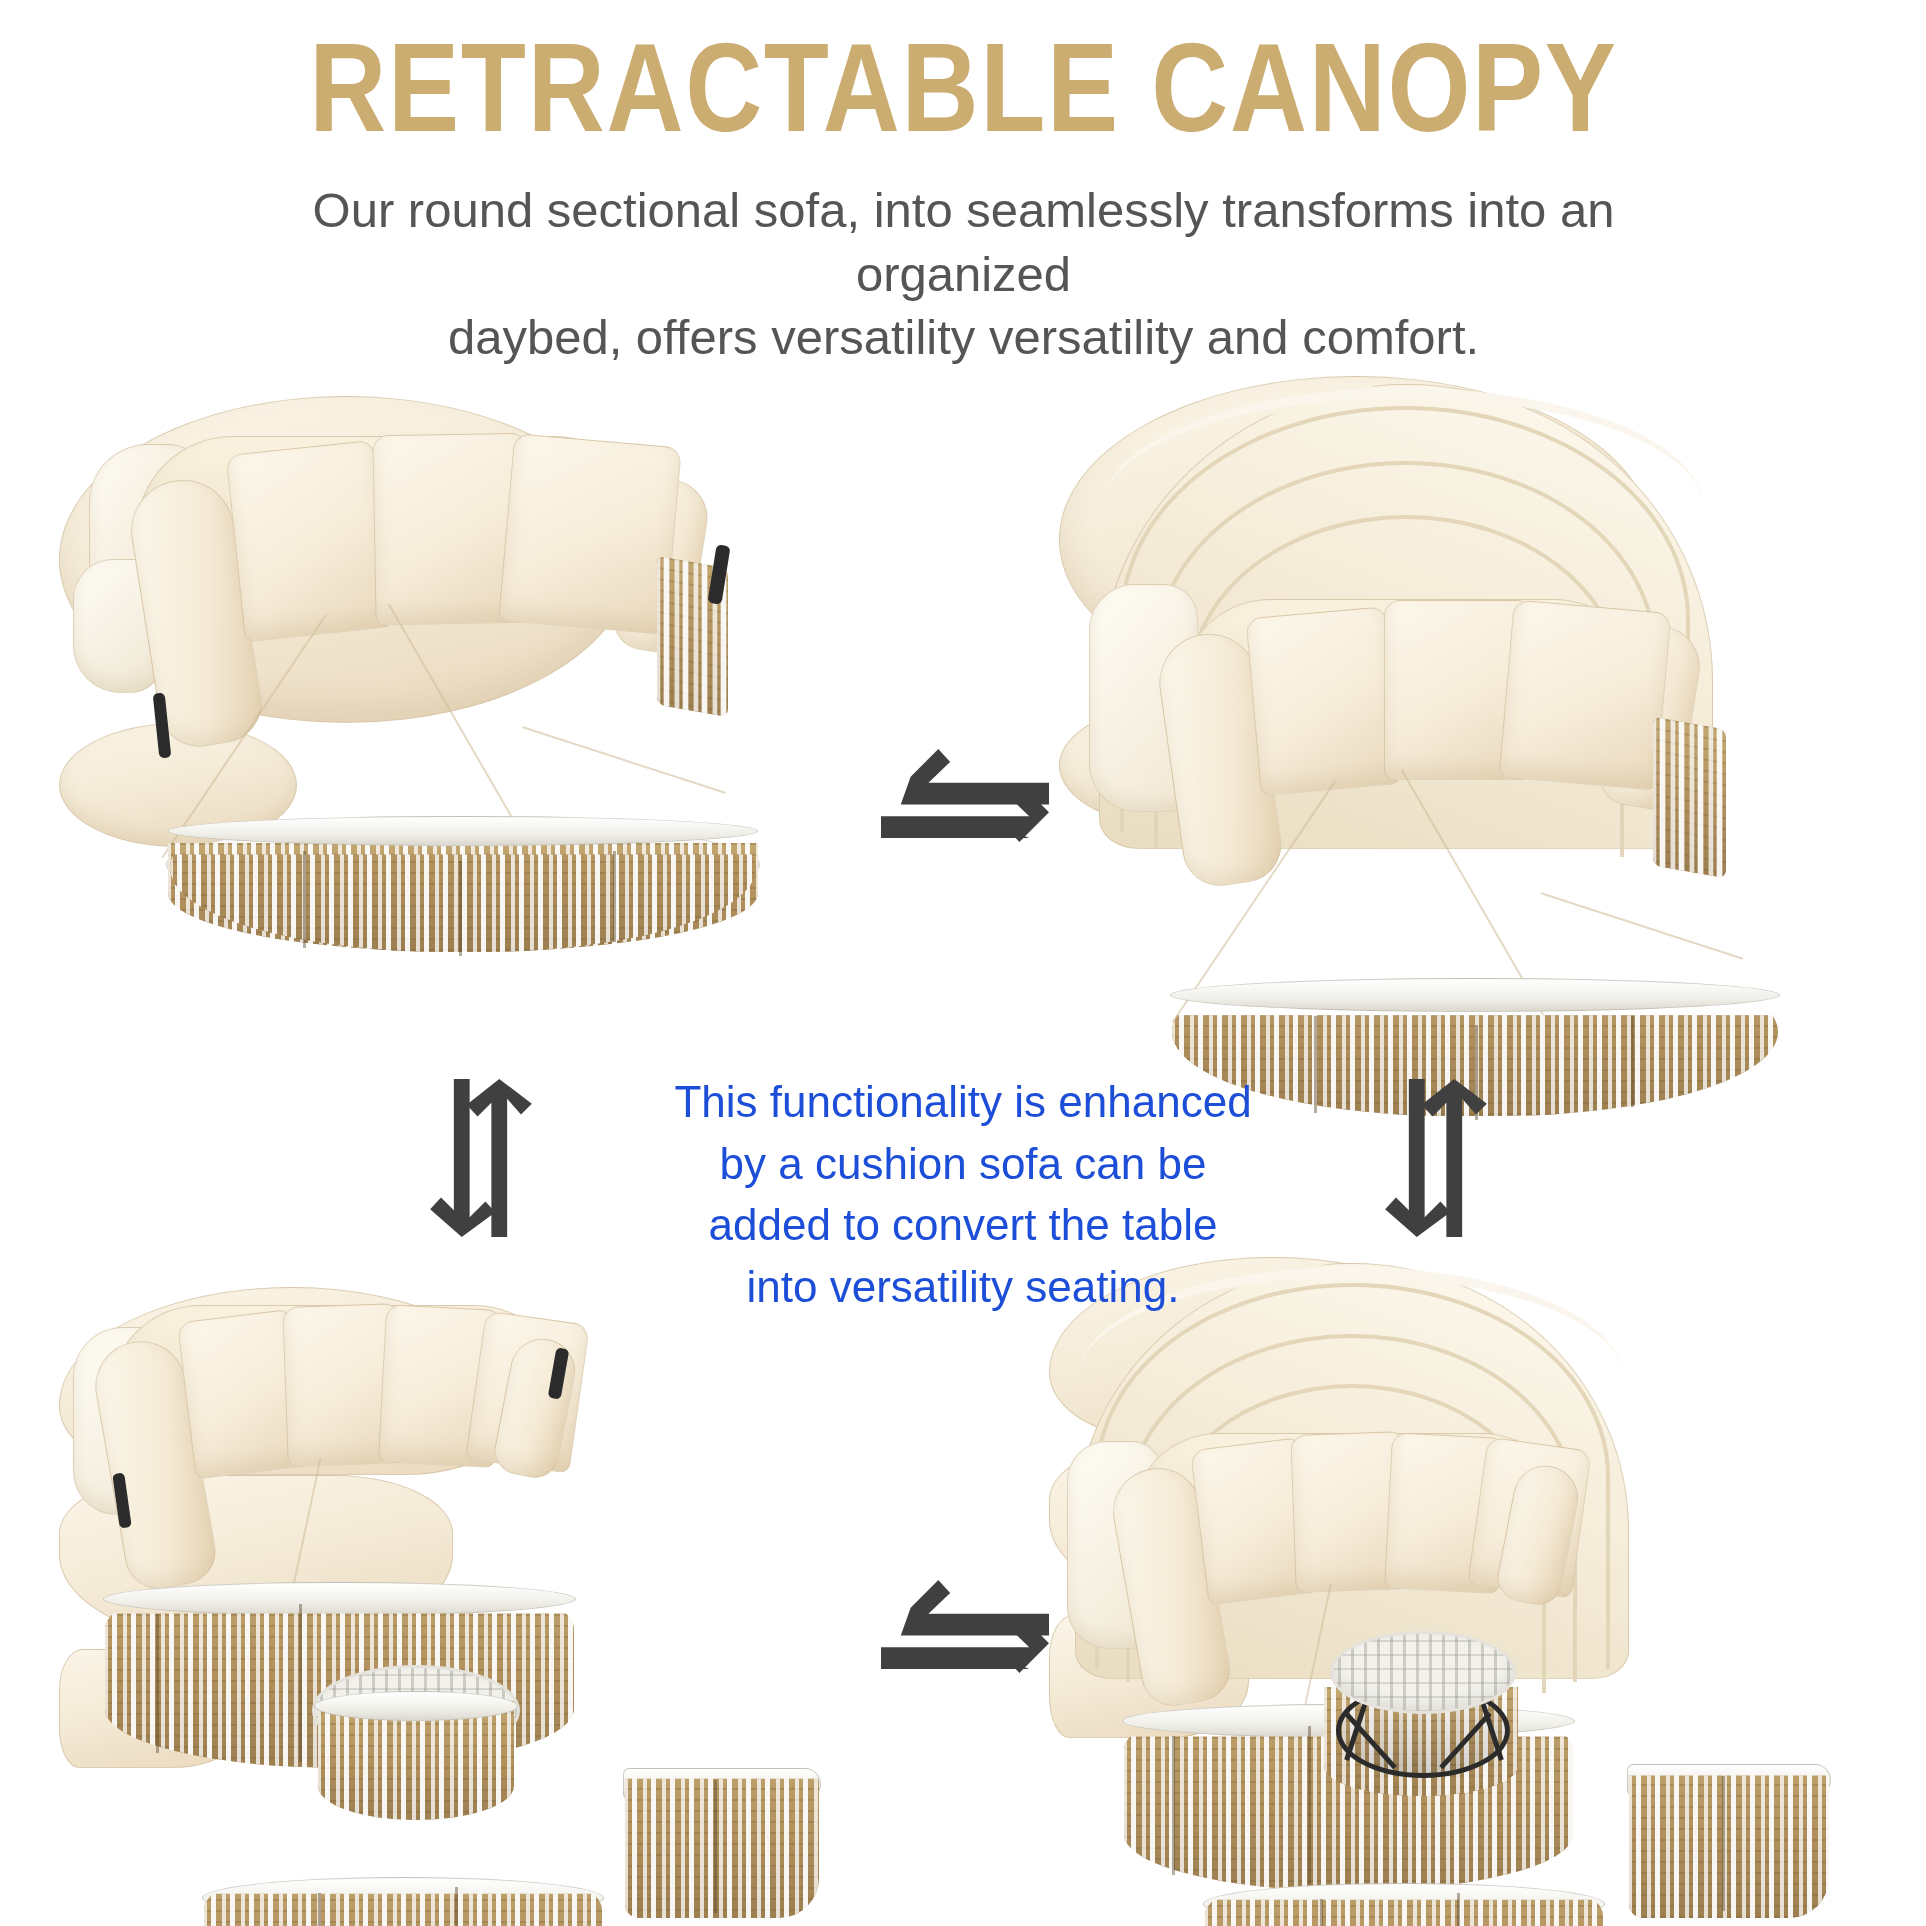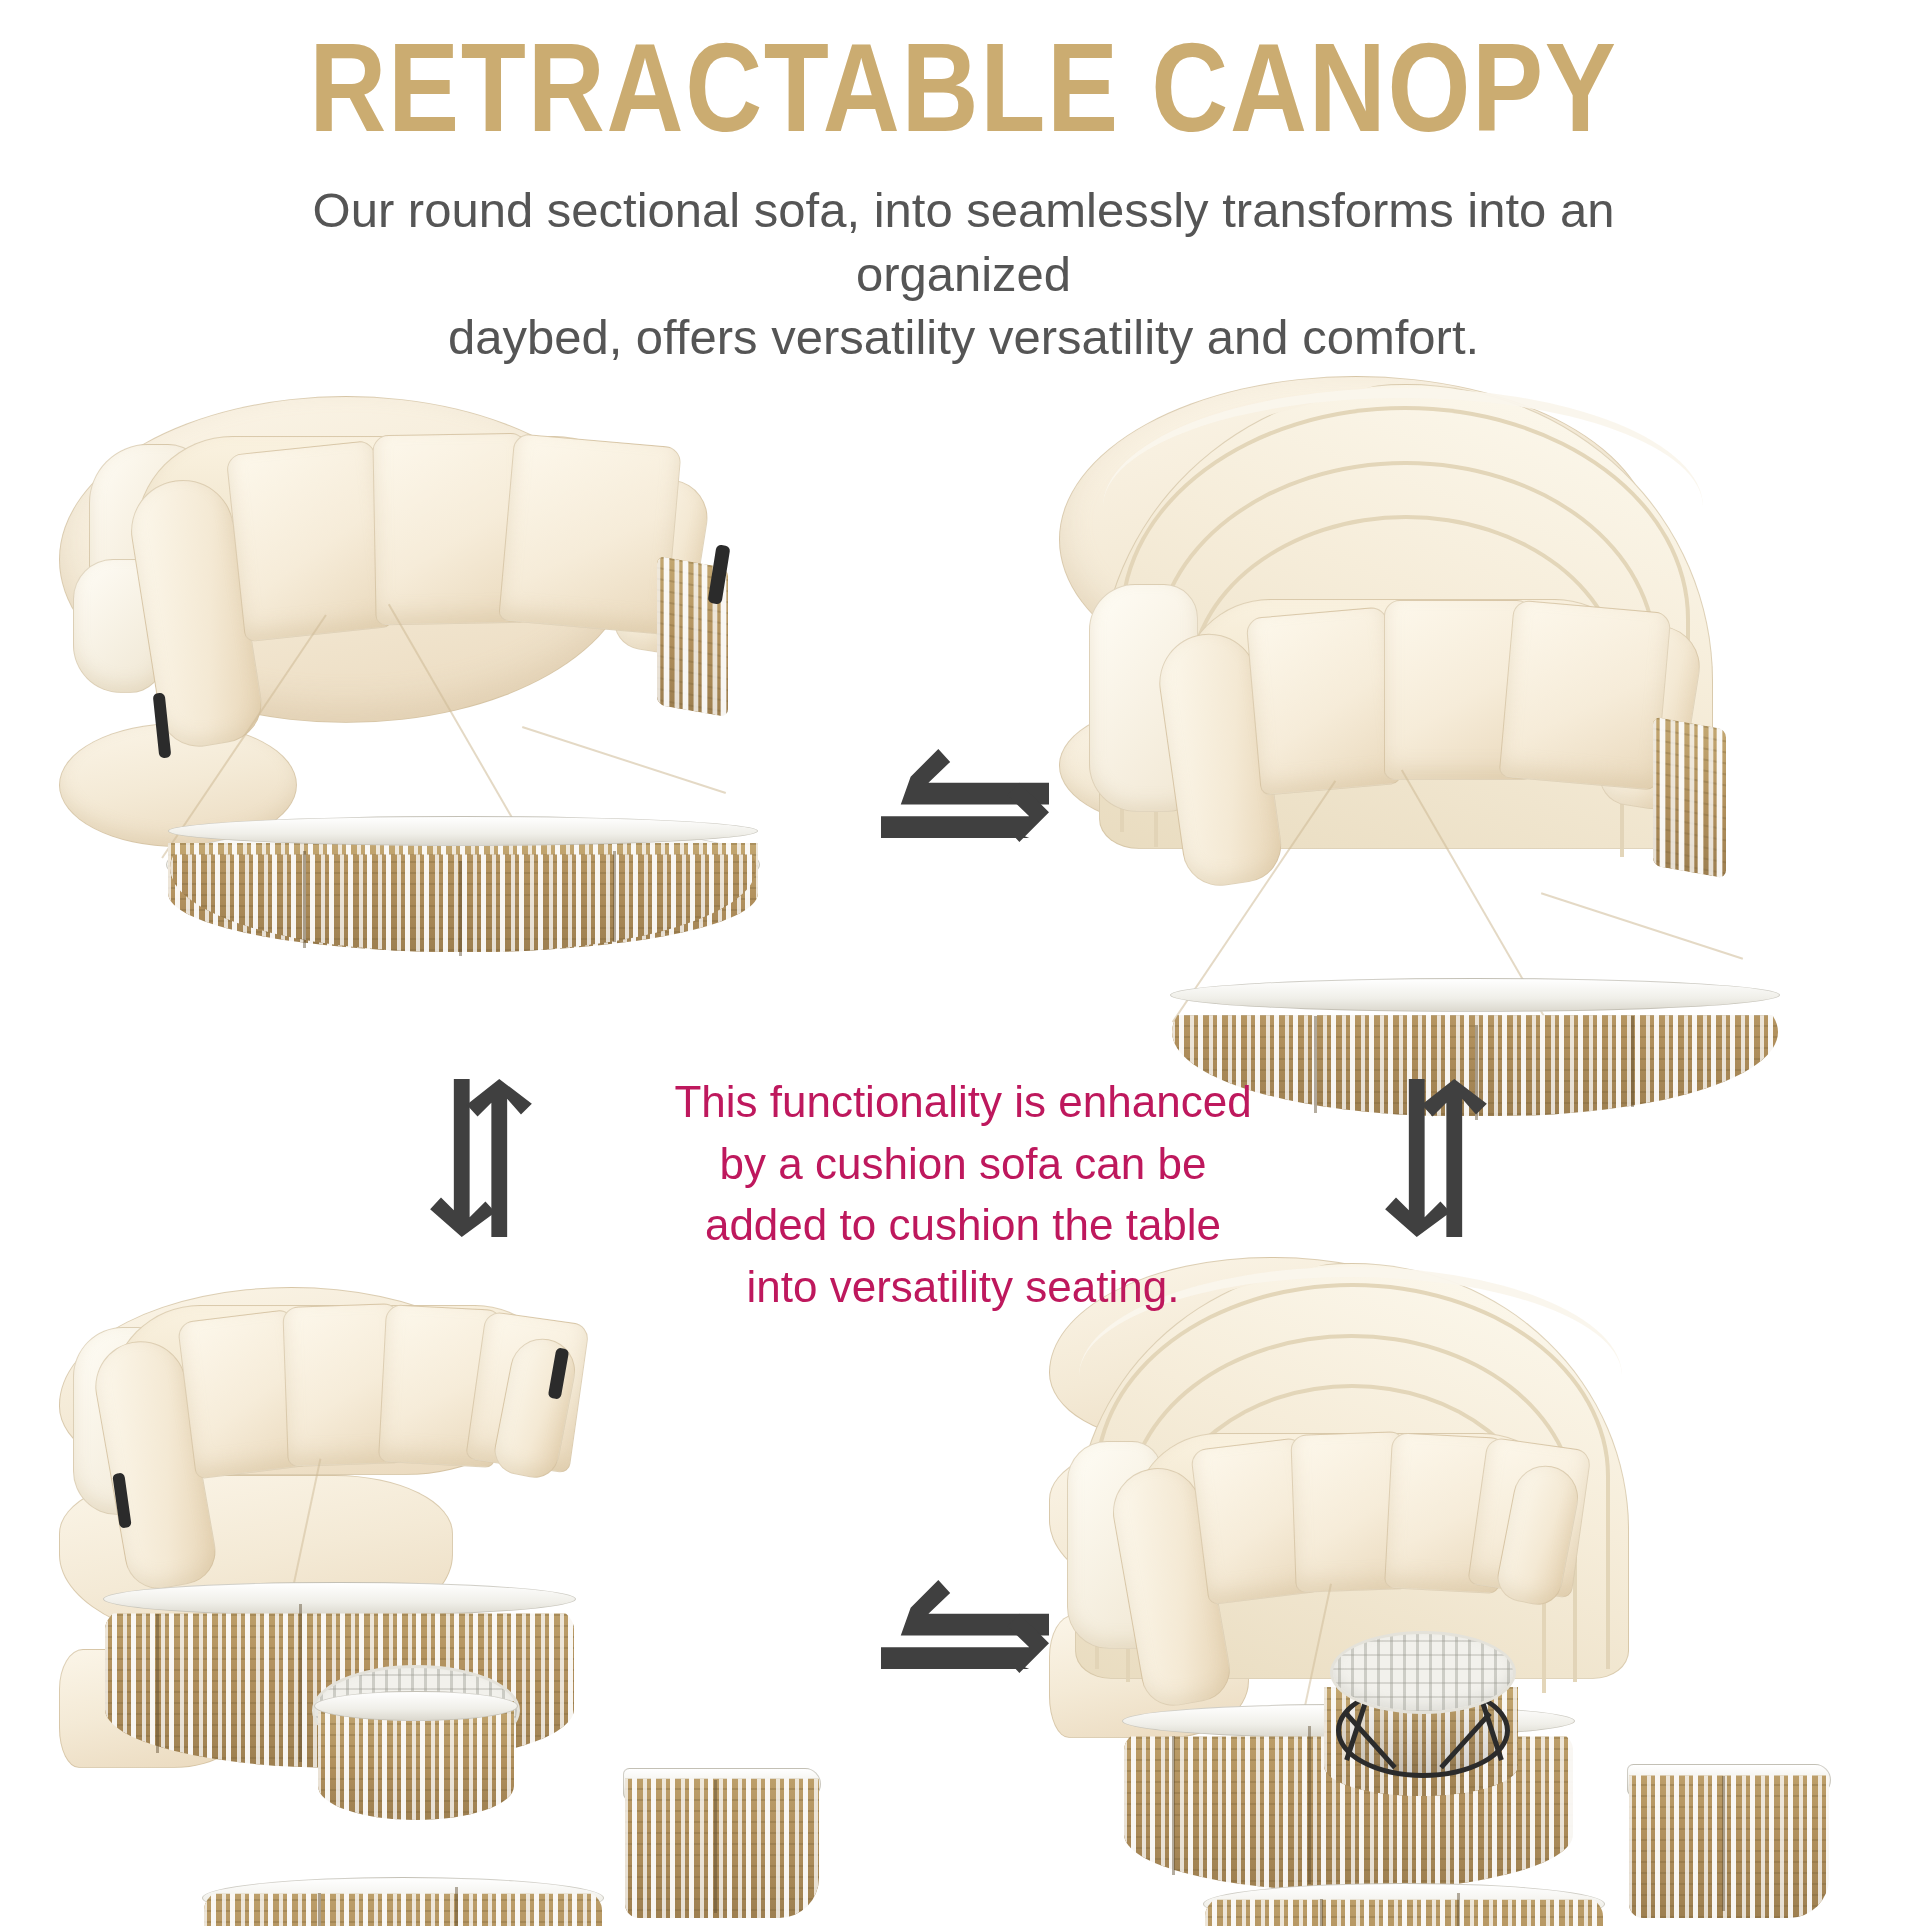--- a/index.html
+++ b/index.html
@@ -101,21 +101,21 @@
   #arrow-h-bottom { left: 881px;  top: 1566px; width: 168px; height: 129px; }
   #arrow-v-left   { left: 426px;  top: 1079px; width: 109px; height: 158px; }
   #arrow-v-right  { left: 1381px; top: 1079px; width: 109px; height: 158px; }
 
   
   #center-caption {
     position: absolute;
     left: 567px; top: 1071px;
     width: 792px;
     text-align: center;
-    color: #be185d;
+    color: #1d4ed8;
     font-size: 44px;
     line-height: 1.40;
   }
   #center-caption div { white-space: nowrap; }
   .pillow {
     position: absolute;
     background: linear-gradient(150deg,#fdf8ec 0%,#f6ecd9 55%,#e9d8bb 100%);
     border: 1px solid rgba(198,178,142,0.5);
     border-radius: 16px 16px 10px 10px;
     box-shadow: inset 0 -10px 18px rgba(205,185,150,0.35);
@@ -389,16 +389,16 @@
     <g fill="#404040">
       <polygon points="28,0 44,0 44,140 60,124 70,135 36,160 4,132 15,120 28,133"></polygon>
       <polygon points="66,160 82,160 82,20 96,36 107,25 74,0 41,26 52,38 66,24"></polygon>
     </g>
   </svg>
 </div>
 
 <div id="center-caption">
   <div>This functionality is enhanced</div>
   <div>by a cushion sofa can be</div>
-  <div>added to cushion the table</div>
+  <div>added to convert the table</div>
   <div>into versatility seating.</div>
 </div>
 
 
 </body></html>

